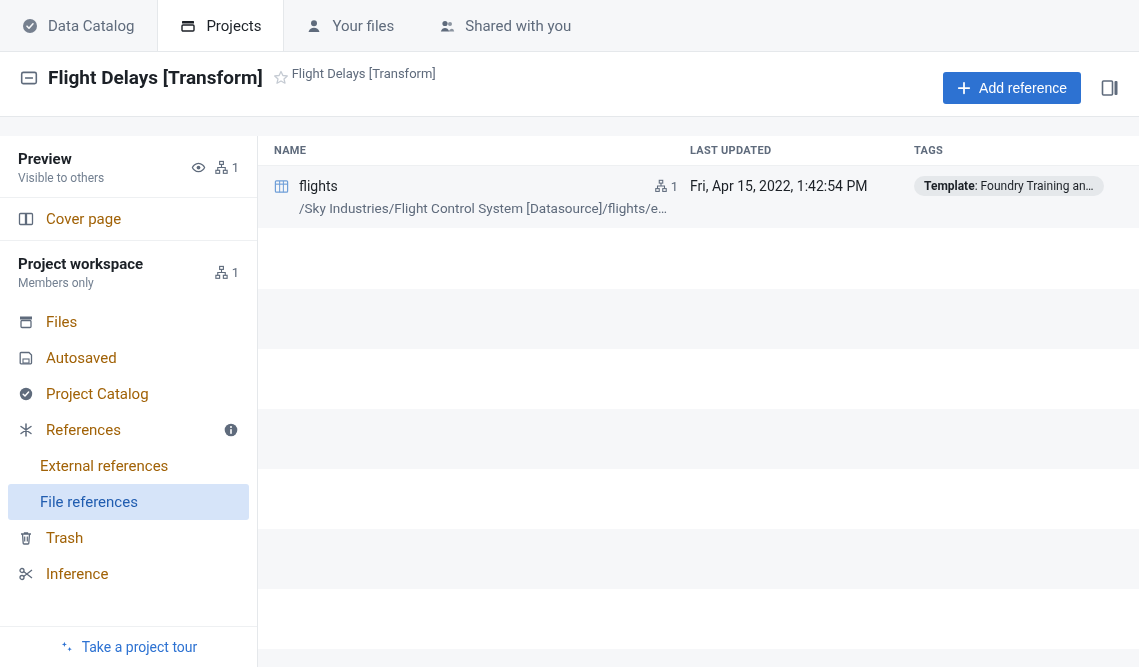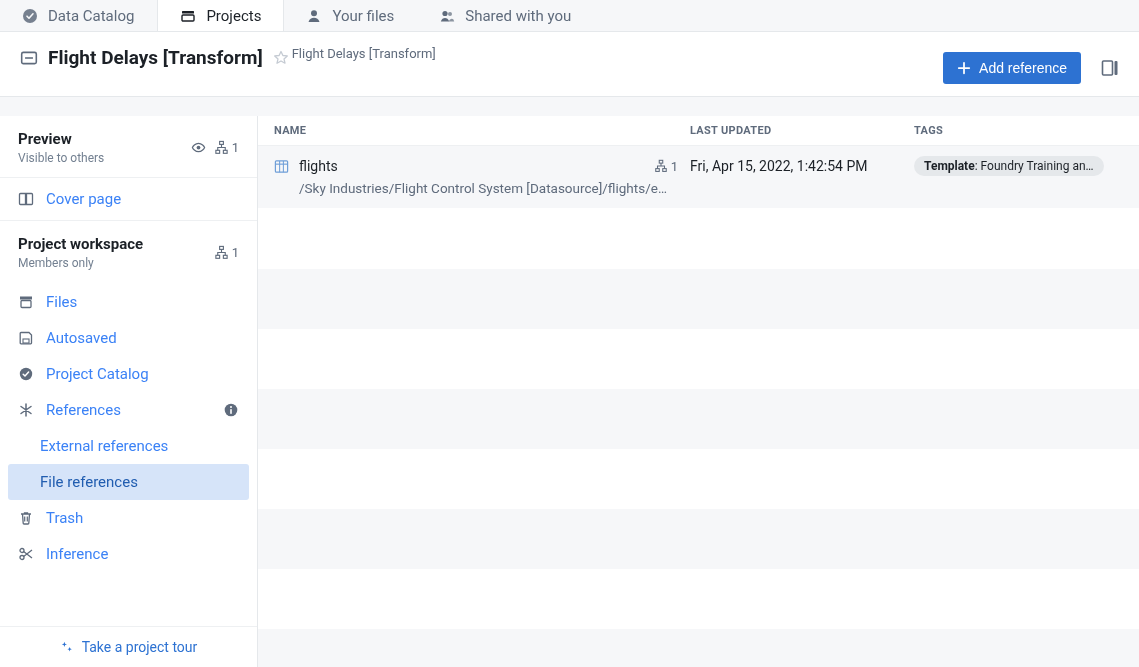--- a/index.html
+++ b/index.html
@@ -13,21 +13,21 @@
     height: 667px;
     overflow: hidden;
     display: flex;
     flex-direction: column;
   }
 
   
   .tabbar {
     display: flex;
     align-items: stretch;
-    height: 32px;
+    height: 52px;
     background: #f6f7f9;
     border-bottom: 1px solid #e5e8eb;
   }
   .tab {
     display: flex;
     align-items: center;
     gap: 10px;
     padding: 0 22px;
     color: #5f6b7c;
     font-size: 15px;
@@ -106,21 +106,21 @@
   .sb-head-icons { display: flex; align-items: center; gap: 8px; color: #5f6b7c; font-size: 13px; }
   .sb-head-icons svg { width: 15px; height: 15px; }
   .sb-count { display:flex; align-items:center; gap:3px; }
 
   .sb-item {
     display: flex;
     align-items: center;
     gap: 12px;
     padding: 9px 18px;
     font-size: 15px;
-    color: #3b82f6;
+    color: #a16207;
     cursor: pointer;
   }
   .sb-item svg.lead { width: 16px; height: 16px; color: #5f6b7c; flex: none; }
   .sb-item .label { flex: 1; }
   .sb-item .trail { color: #5f6b7c; width: 16px; height: 16px; }
   .sb-item.sub { padding-left: 40px; font-size: 15px; }
   .sb-item.active {
     background: #d6e4f9;
     color: #215db0;
     border-radius: 3px;

